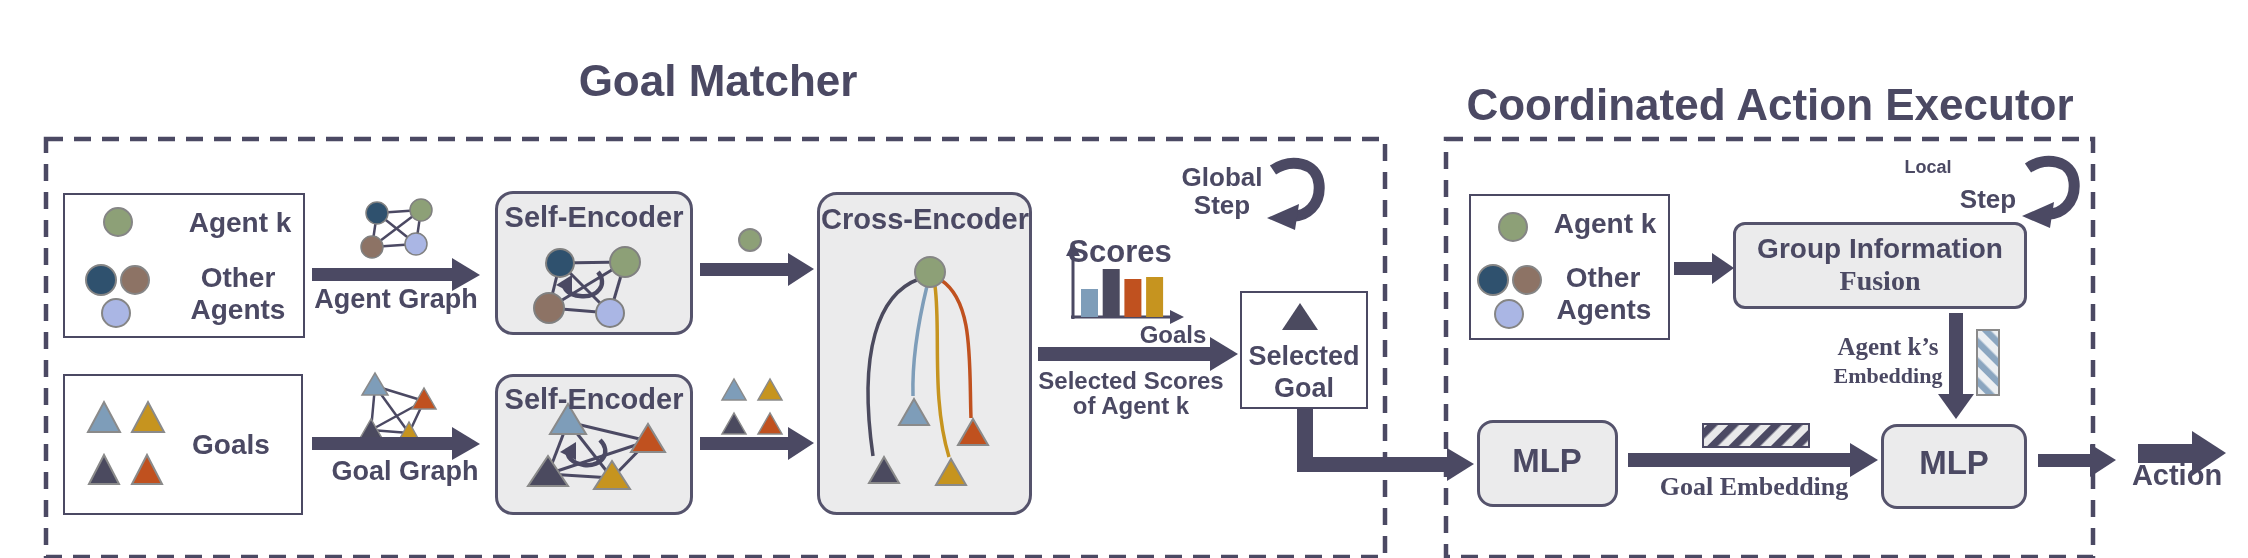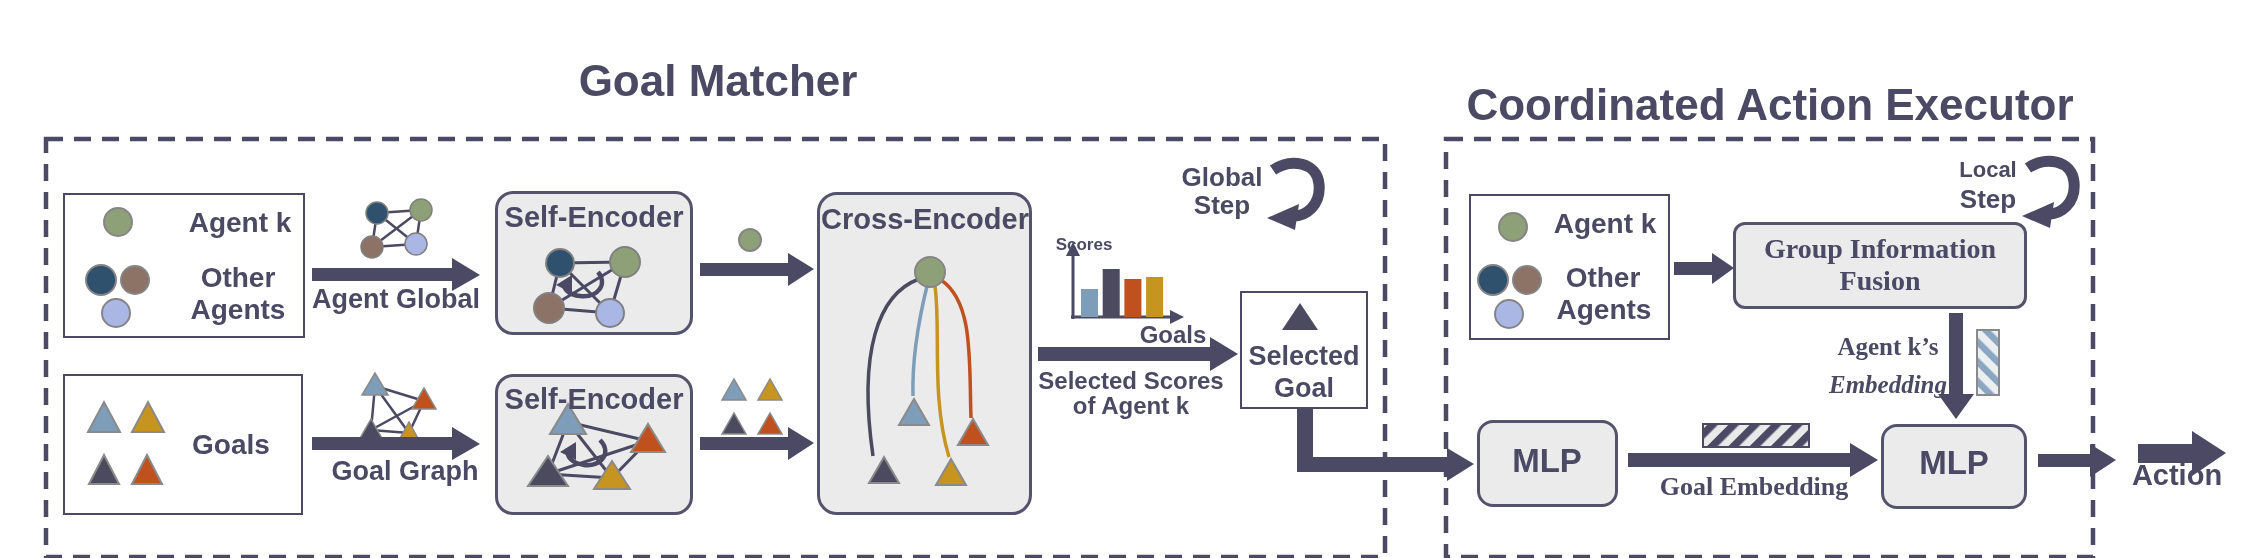--- a/index.html
+++ b/index.html
@@ -242,51 +242,51 @@
     </g>
   </svg>
 
   <div class="lbl" style="left:718px;top:26px;font-size:44px;">Goal Matcher</div>
   <div class="lbl" style="left:1770px;top:50px;font-size:44px;">Coordinated Action Executor</div>
 
   <div class="lbl" style="left:240px;top:176px;font-size:28px;">Agent k</div>
   <div class="lbl" style="left:238px;top:231px;font-size:28px;">Other</div>
   <div class="lbl" style="left:238px;top:263px;font-size:28px;">Agents</div>
 
-  <div class="lbl" style="left:396px;top:253px;font-size:27px;">Agent Global</div>
+  <div class="lbl" style="left:396px;top:253px;font-size:27px;">Agent Graph</div>
   <div class="lbl" style="left:594px;top:170px;font-size:29px;">Self-Encoder</div>
   <div class="lbl" style="left:925px;top:172px;font-size:29px;">Cross-Encoder</div>
 
   <div class="lbl" style="left:231px;top:398px;font-size:28px;">Goals</div>
   <div class="lbl" style="left:405px;top:425px;font-size:27px;">Goal Graph</div>
   <div class="lbl" style="left:594px;top:352px;font-size:29px;">Self-Encoder</div>
 
-  <div class="lbl" style="left:1084px;top:204px;font-size:17px;">Scores</div>
+  <div class="lbl" style="left:1120px;top:204px;font-size:31px;">Scores</div>
   <div class="lbl" style="left:1173px;top:290px;font-size:24px;">Goals</div>
 
   <div class="lbl" style="left:1131px;top:336px;font-size:24px;">Selected Scores</div>
   <div class="lbl" style="left:1131px;top:361px;font-size:24px;">of Agent k</div>
 
   <div class="lbl" style="left:1222px;top:132px;font-size:26px;">Global</div>
   <div class="lbl" style="left:1222px;top:160px;font-size:26px;">Step</div>
 
   <div class="lbl" style="left:1304px;top:310px;font-size:27px;">Selected</div>
   <div class="lbl" style="left:1304px;top:342px;font-size:27px;">Goal</div>
 
   <div class="lbl" style="left:1605px;top:177px;font-size:28px;">Agent k</div>
   <div class="lbl" style="left:1603px;top:231px;font-size:28px;">Other</div>
   <div class="lbl" style="left:1604px;top:263px;font-size:28px;">Agents</div>
 
-  <div class="lbl" style="left:1880px;top:202px;font-size:28px;font-family:Liberation Serif, serif;">Group Information</div>
+  <div class="lbl" style="left:1880px;top:202px;font-size:28px;">Group Information</div>
   <div class="lbl" style="left:1880px;top:234px;font-size:28px;font-family:Liberation Serif, serif;">Fusion</div>
 
-  <div class="lbl" style="left:1988px;top:126px;font-size:22px;">Local</div>
+  <div class="lbl" style="left:1928px;top:126px;font-size:18px;">Local</div>
   <div class="lbl" style="left:1988px;top:154px;font-size:26px;">Step</div>
 
   <div class="lbl serif" style="left:1888px;top:302px;font-size:25px;">Agent k’s</div>
-  <div class="lbl serif" style="left:1888px;top:340px;font-size:25px;font-style:italic;">Embedding</div>
+  <div class="lbl serif" style="left:1888px;top:332px;font-size:22px;">Embedding</div>
 
   <div class="lbl" style="left:1547px;top:412px;font-size:33px;">MLP</div>
   <div class="lbl" style="left:1954px;top:414px;font-size:33px;">MLP</div>
   <div class="lbl serif" style="left:1754px;top:441px;font-size:26px;">Goal Embedding</div>
   <div class="lbl" style="left:2177px;top:428px;font-size:29px;">Action</div>
 
 </div>
 
 </body></html>

